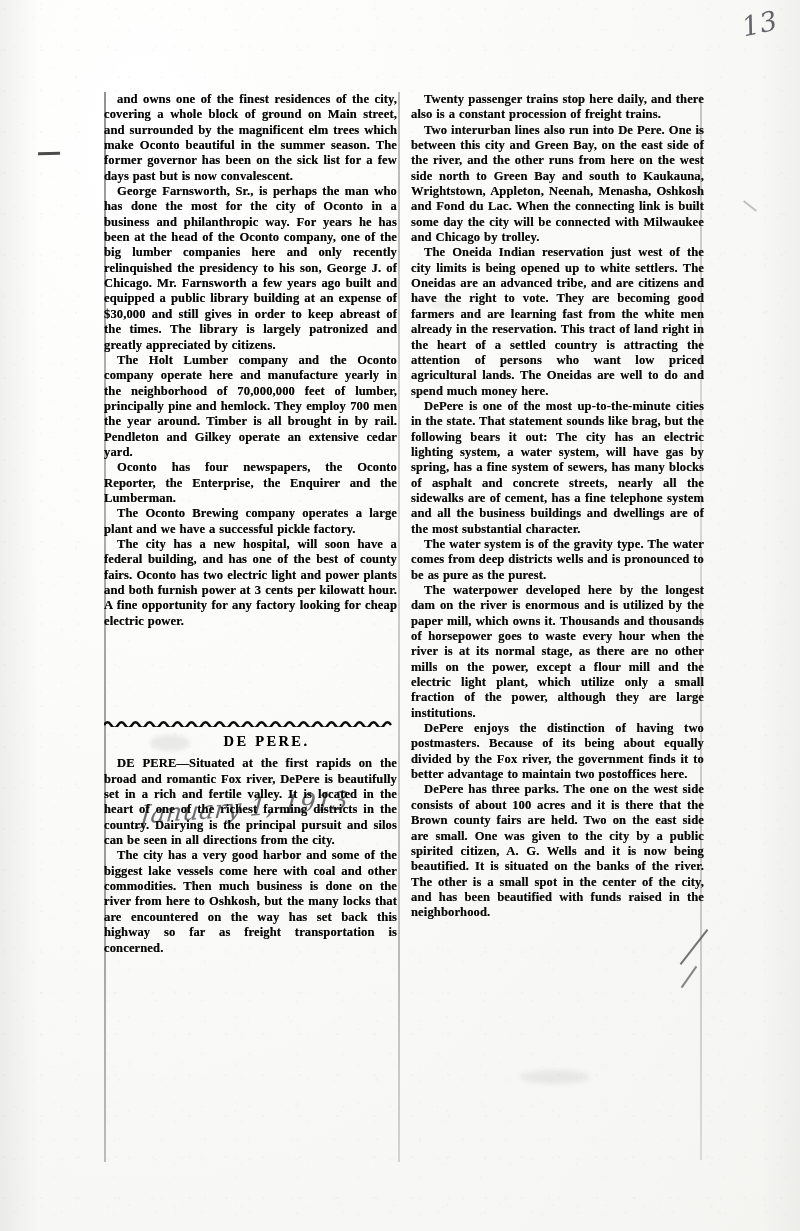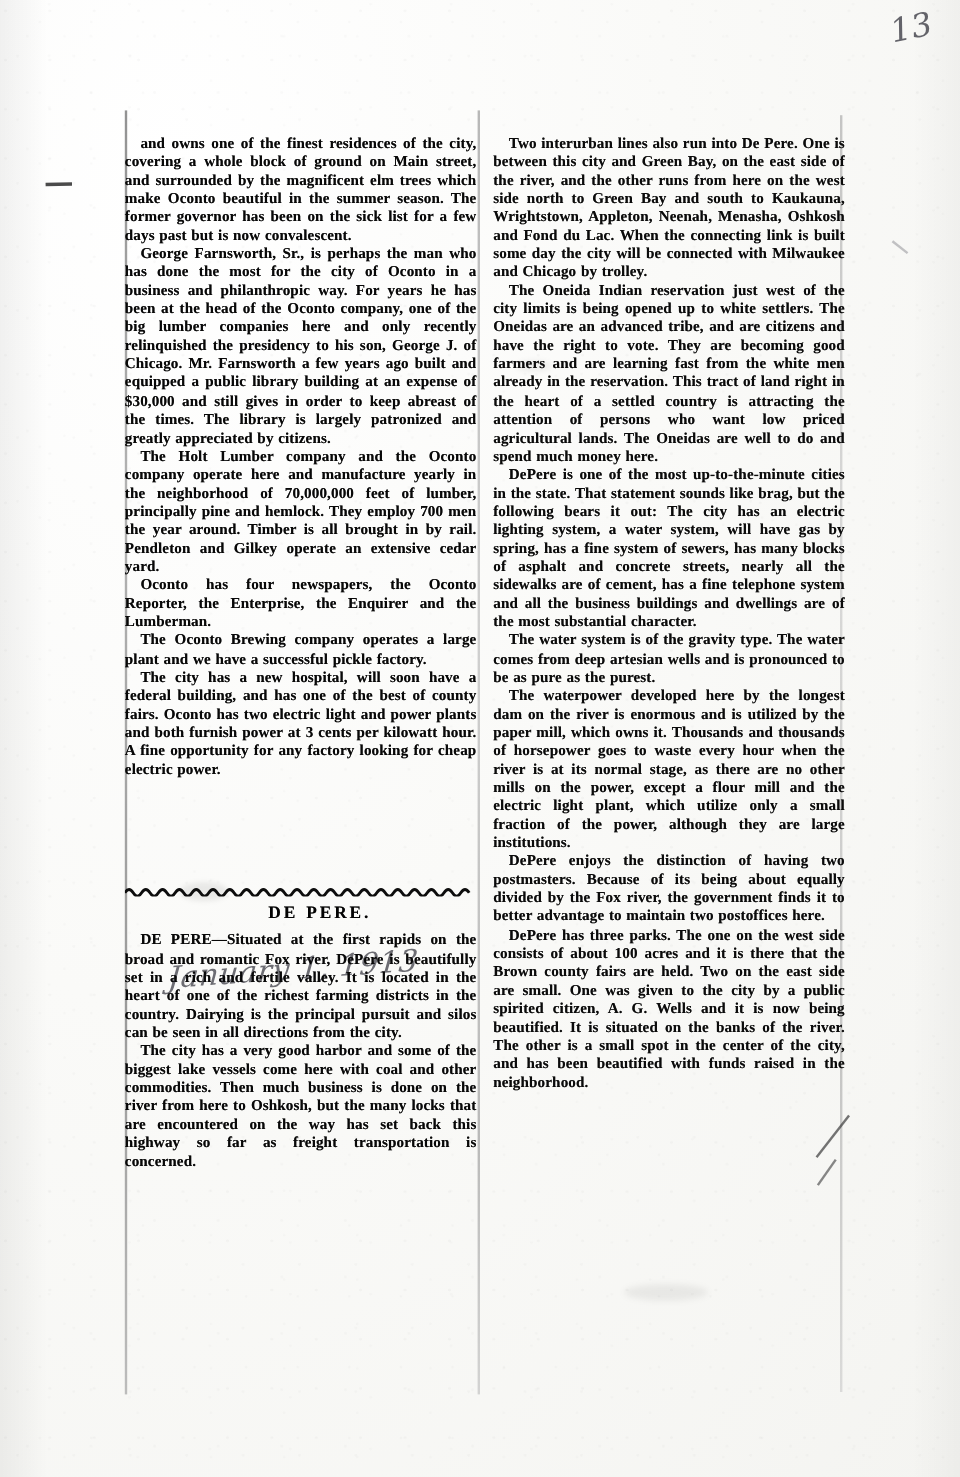--- a/index.html
+++ b/index.html
@@ -98,21 +98,21 @@
   .clip-right-edge{
     position:absolute;left:700px;top:96px;
     width:2px;height:1064px;
     background:linear-gradient(180deg,#9a9a9a,#c0c0c0 35%,#9e9e9e 75%,#c4c4c4);
     opacity:.55;
   }
   .columns{
     display:flex;
     gap:14px;
   }
-  .col{width:333px;margin-top:20px;}
+  .col{width:333px;}
   p{
     margin:0;
     font-size:12.6px;
     line-height:15.35px;
     text-align:justify;
     text-indent:13px;
     color:#111;
     font-weight:700;
     letter-spacing:.1px;
     word-spacing:.6px;
@@ -202,24 +202,25 @@
             </svg>
           </div>
           <p class="section-title">DE PERE.</p>
         </div>
 
         <p>DE PERE—Situated at the first rapids on the broad and romantic Fox river, DePere is beautifully set in a rich and fertile valley. It is located in the heart of one of the richest farming districts in the country. Dairying is the principal pursuit and silos can be seen in all directions from the city.</p>
         <p>The city has a very good harbor and some of the biggest lake vessels come here with coal and other commodities. Then much business is done on the river from here to Oshkosh, but the many locks that are encountered on the way has set back this highway so far as freight transportation is concerned.</p>
       </div>
 
       <div class="col right">
+        <p>Twenty passenger trains stop here daily, and there also is a constant procession of freight trains.</p>
         <p>Two interurban lines also run into De Pere. One is between this city and Green Bay, on the east side of the river, and the other runs from here on the west side north to Green Bay and south to Kaukauna, Wrightstown, Appleton, Neenah, Menasha, Oshkosh and Fond du Lac. When the connecting link is built some day the city will be connected with Milwaukee and Chicago by trolley.</p>
         <p>The Oneida Indian reservation just west of the city limits is being opened up to white settlers. The Oneidas are an advanced tribe, and are citizens and have the right to vote. They are becoming good farmers and are learning fast from the white men already in the reservation. This tract of land right in the heart of a settled country is attracting the attention of persons who want low priced agricultural lands. The Oneidas are well to do and spend much money here.</p>
         <p>DePere is one of the most up-to-the-minute cities in the state. That statement sounds like brag, but the following bears it out: The city has an electric lighting system, a water system, will have gas by spring, has a fine system of sewers, has many blocks of asphalt and concrete streets, nearly all the sidewalks are of cement, has a fine telephone system and all the business buildings and dwellings are of the most substantial character.</p>
-        <p>The water system is of the gravity type. The water comes from deep artesian wells and is pronounced to be as pure as the purest.</p>
+        <p>The water system is of the gravity type. The water comes from deep districts wells and is pronounced to be as pure as the purest.</p>
         <p>The waterpower developed here by the longest dam on the river is enormous and is utilized by the paper mill, which owns it. Thousands and thousands of horsepower goes to waste every hour when the river is at its normal stage, as there are no other mills on the power, except a flour mill and the electric light plant, which utilize only a small fraction of the power, although they are large institutions.</p>
         <p>DePere enjoys the distinction of having two postmasters. Because of its being about equally divided by the Fox river, the government finds it to better advantage to maintain two postoffices here.</p>
         <p>DePere has three parks. The one on the west side consists of about 100 acres and it is there that the Brown county fairs are held. Two on the east side are small. One was given to the city by a public spirited citizen, A. G. Wells and it is now being beautified. It is situated on the banks of the river. The other is a small spot in the center of the city, and has been beautified with funds raised in the neighborhood.</p>
       </div>
 
     </div>
   </div>
 </div>
 
 </body></html>

